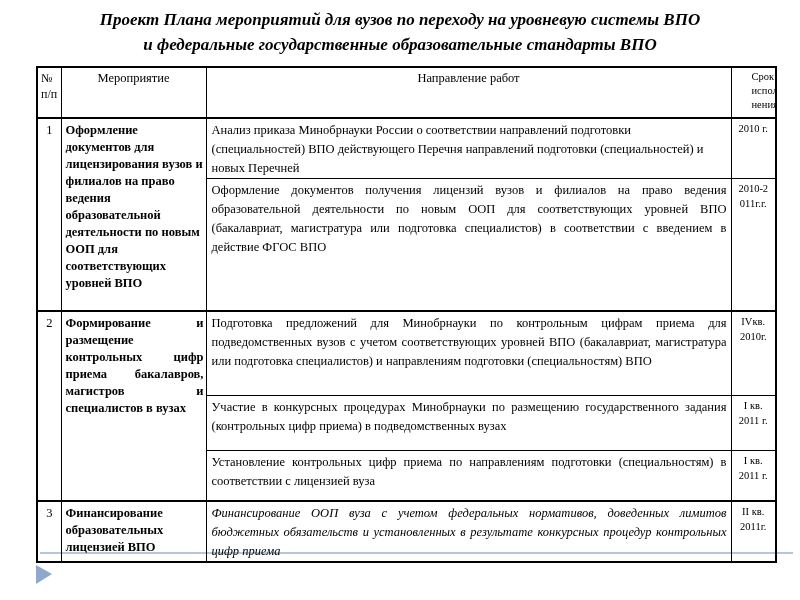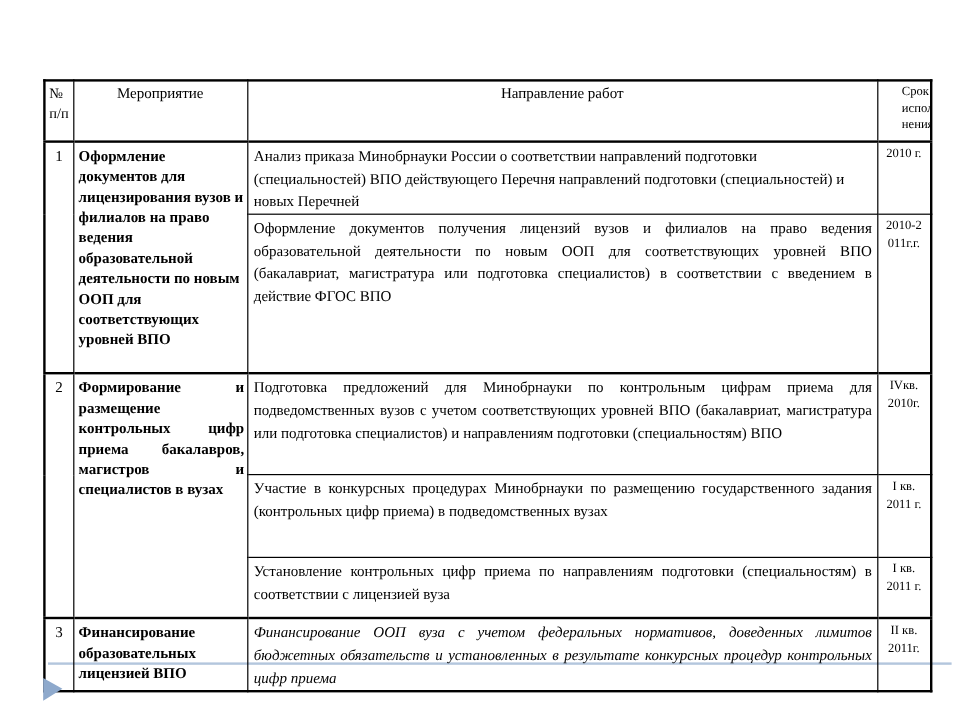--- a/index.html
+++ b/index.html
@@ -46,20 +46,22 @@
   .next-arrow{
     position:absolute;left:36px;top:565px;width:0;height:0;z-index:2;
     border-top:9px solid transparent;border-bottom:10px solid transparent;
     border-left:16px solid #8ea9cc;
   }
 </style>
 </head>
 <body>
 
 <div class="title">
+  <div>Проект Плана мероприятий  для вузов по переходу на уровневую системы ВПО</div>
+  <div>и федеральные государственные образовательные стандарты ВПО</div>
 </div>
 
 <div class="accent-line" style="background: rgb(179, 198, 221);"></div>
 
 <table class="plan-table">
   <colgroup>
     <col style="width:24px">
       <col style="width:145px">
       <col style="width:525px">
       <col style="width:45px">
@@ -87,21 +89,21 @@
 011г.г.</td>
   </tr>
 
   <tr class="group" style="height:85px">
     <td class="num" rowspan="3">2</td>
     <td class="event just" rowspan="3">Формирование и размещение контрольных цифр приема бакалавров, магистров и специалистов в вузах</td>
     <td class="work">Подготовка предложений для Минобрнауки по контрольным цифрам приема для подведомственных вузов с учетом соответствующих уровней ВПО (бакалавриат, магистратура или подготовка специалистов) и направлениям подготовки (специальностям) ВПО</td>
     <td class="term">IVкв.
 2010г.</td>
   </tr>
-  <tr style="height:69px">
+  <tr style="height:55px">
     <td class="work">Участие в конкурсных процедурах Минобрнауки по размещению государственного задания (контрольных цифр приема) в подведомственных вузах</td>
     <td class="term">I кв.
 2011 г.</td>
   </tr>
   <tr style="height:50px">
     <td class="work">Установление контрольных цифр приема по направлениям подготовки (специальностям) в соответствии с лицензией вуза</td>
     <td class="term">I кв.
 2011 г.</td>
   </tr>
 

